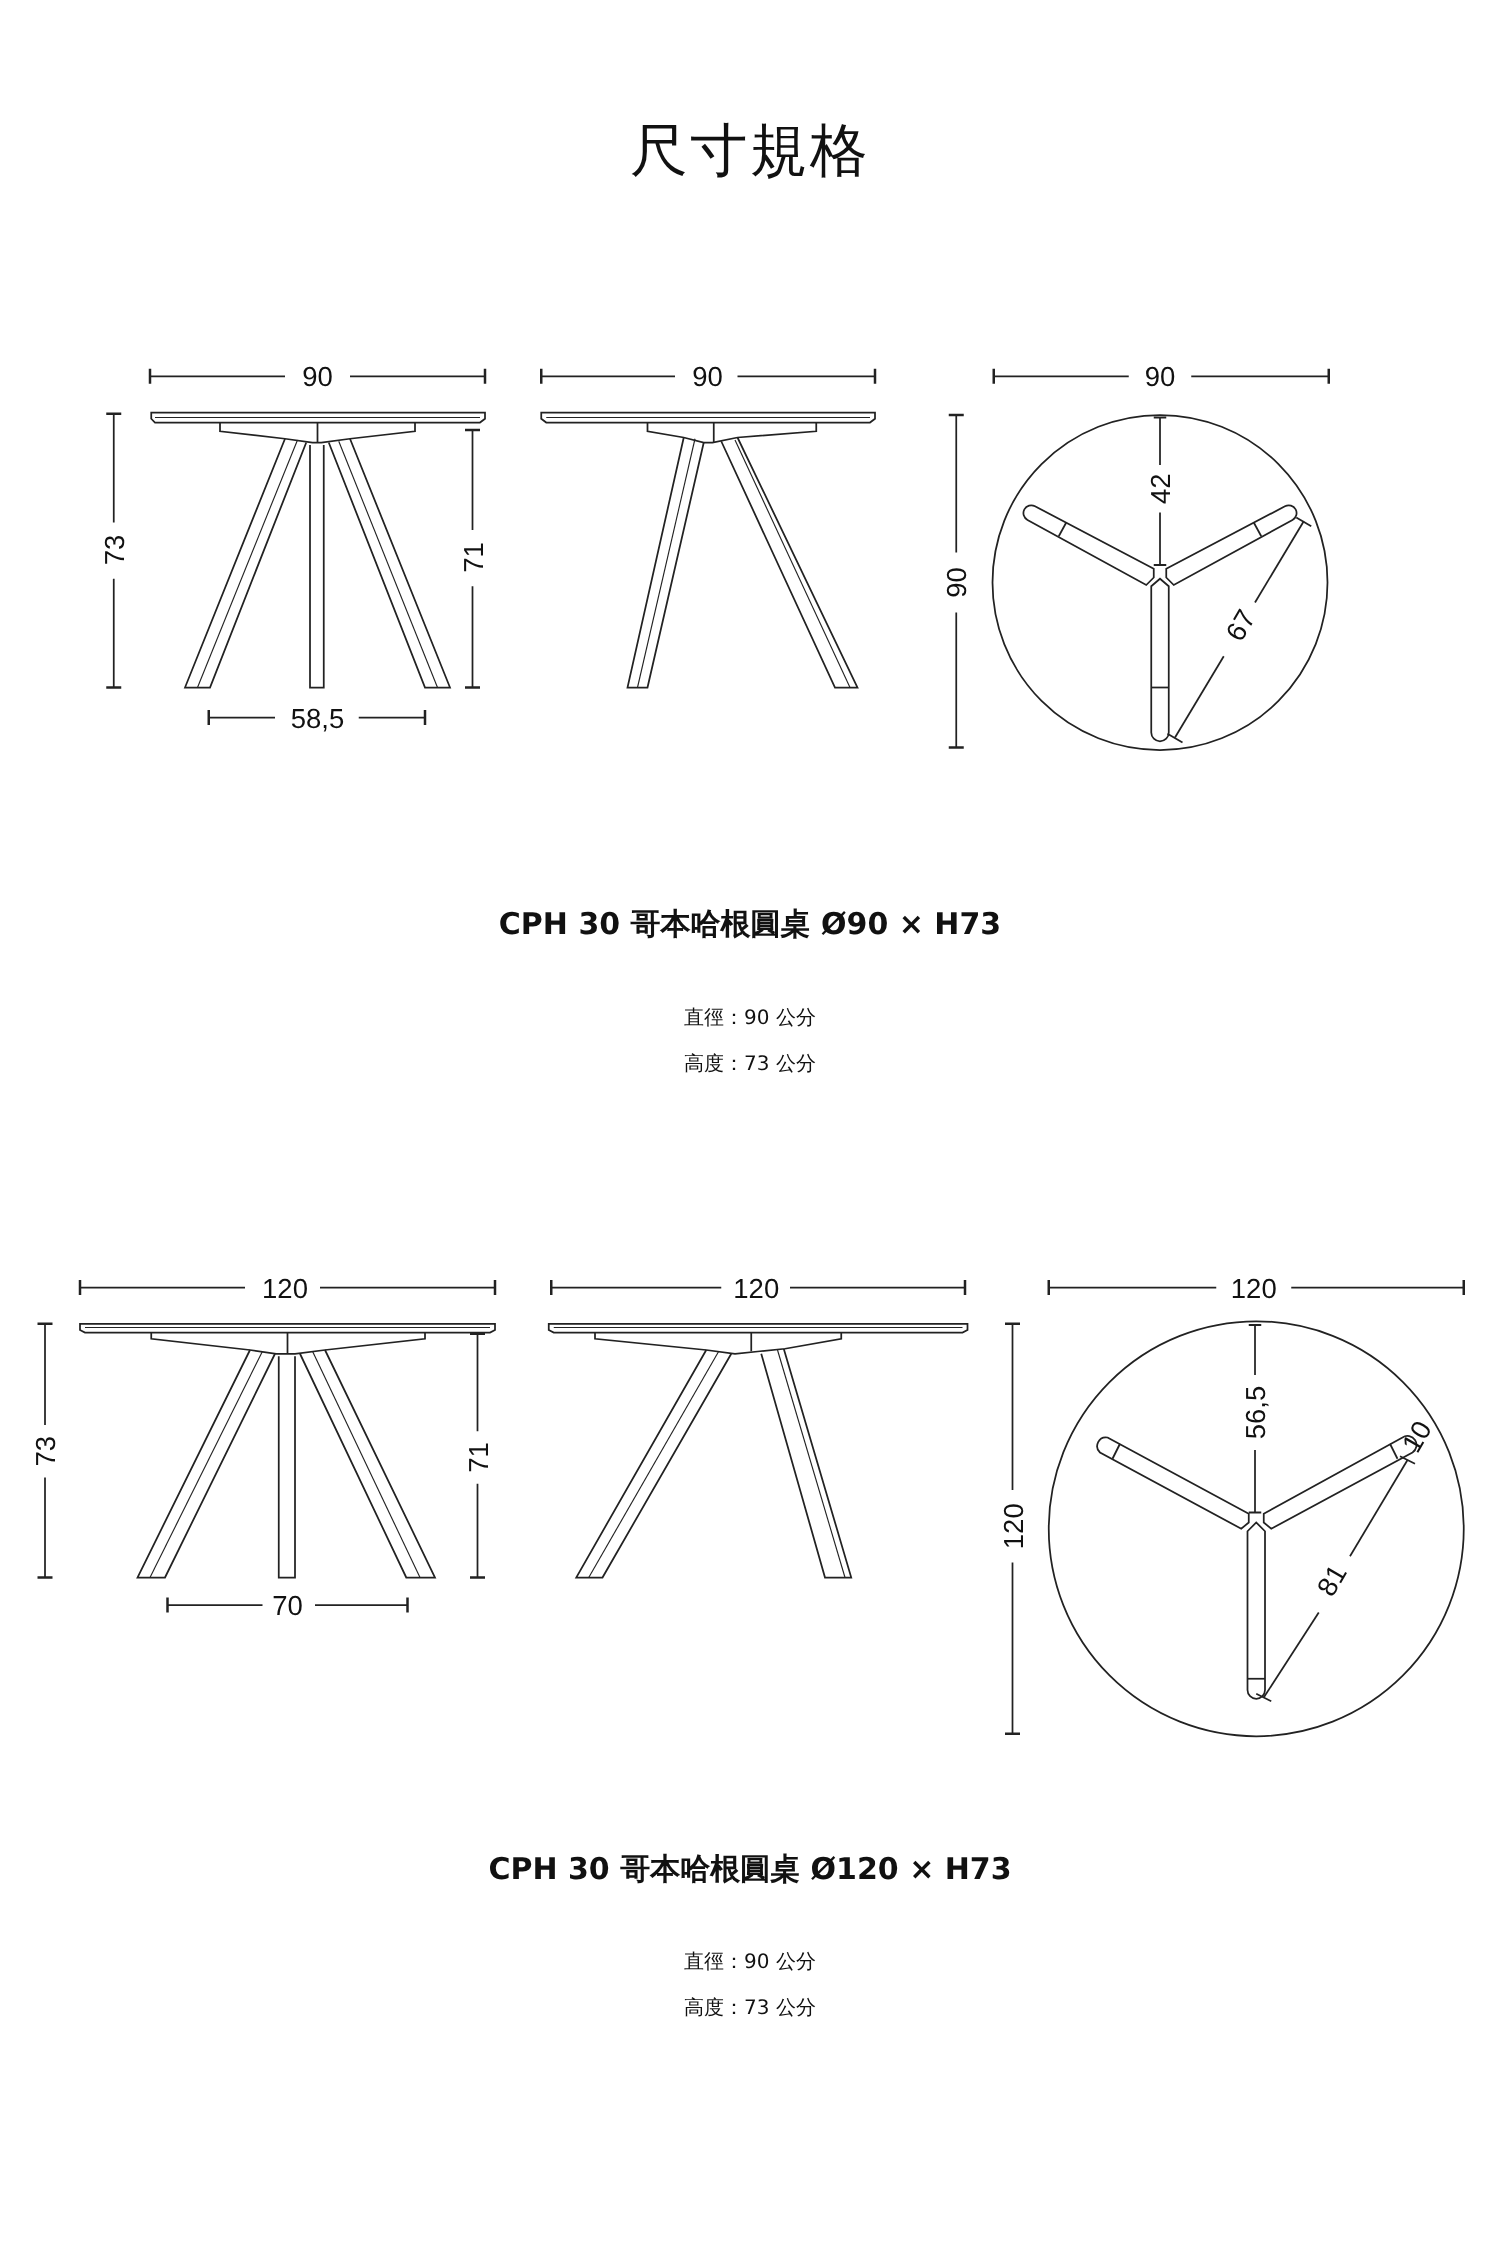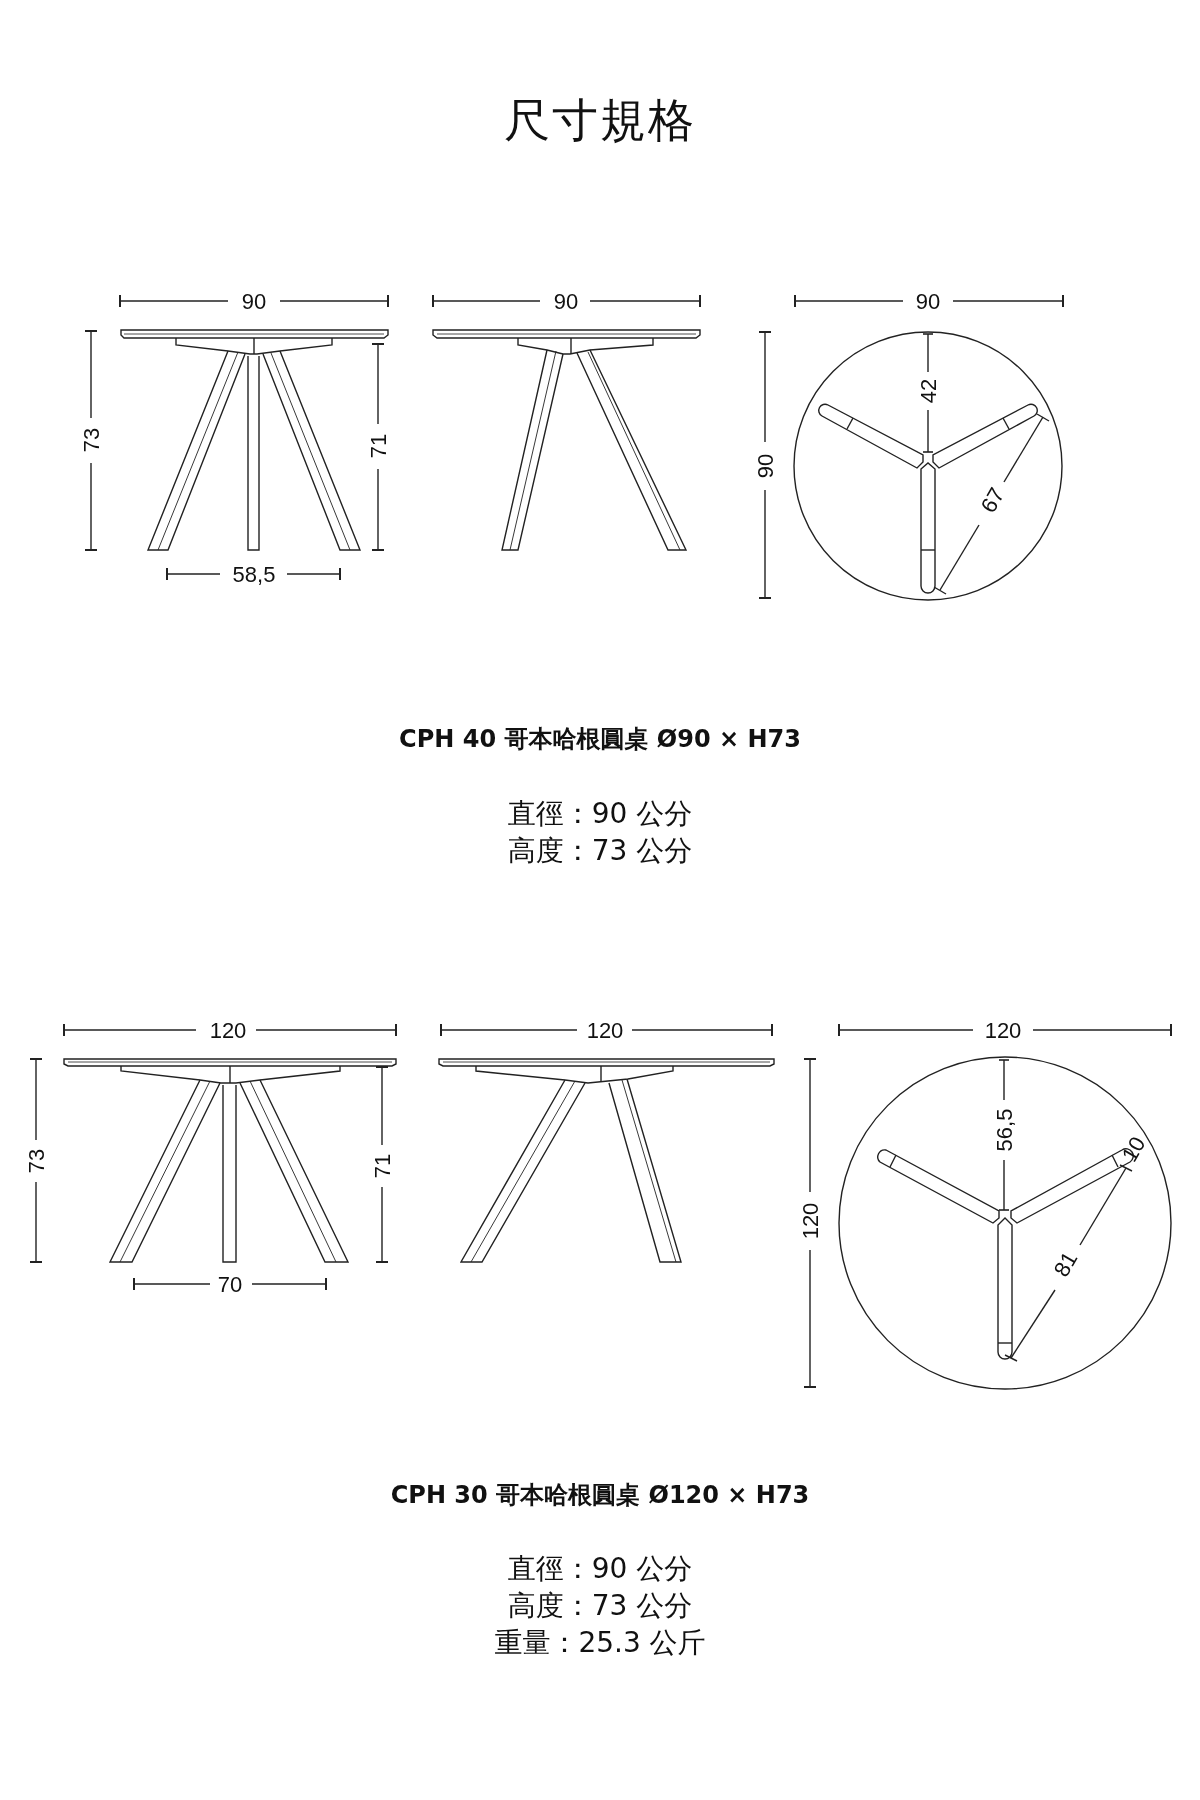--- a/index.html
+++ b/index.html
@@ -5,21 +5,21 @@
   html, body { margin: 0; padding: 0; background: #ffffff; }
   body { width: 1200px; height: 1800px; position: relative; overflow: hidden;
          font-family: "DejaVu Sans", "Liberation Sans", sans-serif; color: #111111; }
   .page-title { position: absolute; left: 0; top: 80px; width: 1200px; text-align: center;
                 font-size: 46px; font-weight: 400; letter-spacing: 2px; line-height: 80px; }
   svg.drawing { position: absolute; left: 0; top: 0; }
   .dim-text { font-family: "Liberation Sans", "DejaVu Sans", sans-serif; font-size: 22px; fill: #111; }
   .caption { position: absolute; left: 0; width: 1200px; text-align: center;
              font-size: 24px; font-weight: 700; line-height: 30px; }
   .specs { position: absolute; left: 0; width: 1200px; text-align: center;
-           font-size: 28px; font-weight: 400; line-height: 37px; }
+           font-size: 16px; font-weight: 400; line-height: 37px; }
   .spec-line { display: block; }
 </style>
 </head>
 <body>
 
 <div class="page-title">尺寸規格</div>
 
 <svg class="drawing" width="1200" height="1800" viewBox="0 0 1200 1800" fill="none" stroke="#222" stroke-width="1.4">
 
   <g>
@@ -236,24 +236,23 @@
     <g>
       <line x1="1126" y1="1168" x2="1080" y2="1245"></line>
       <line x1="1055" y1="1290" x2="1011" y2="1358"></line>
       <line x1="1120" y1="1165" x2="1132" y2="1171" stroke-width="1.4"></line>
       <line x1="1005" y1="1355" x2="1017" y2="1361" stroke-width="1.4"></line>
       <text class="dim-text" transform="translate(1072,1268) rotate(-60)" text-anchor="middle" stroke="none">81</text>
     </g>
   </g>
 </svg>
 
-<div class="caption" style="top:724px;">CPH 40 哥本哈根圓桌 Ø90 × H73</div>
+<div class="caption" style="top:724px;">CPH 30 哥本哈根圓桌 Ø90 × H73</div>
 <div class="specs" style="top:795px;">
   <span class="spec-line">直徑：90 公分</span>
   <span class="spec-line">高度：73 公分</span>
 </div>
 
 <div class="caption" style="top:1480px;">CPH 30 哥本哈根圓桌 Ø120 × H73</div>
 <div class="specs" style="top:1550px;">
   <span class="spec-line">直徑：90 公分</span>
   <span class="spec-line">高度：73 公分</span>
-  <span class="spec-line">重量：25.3 公斤</span>
 </div>
 
 </body></html>

